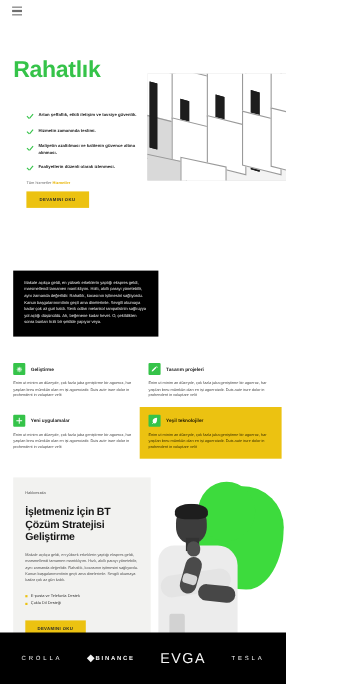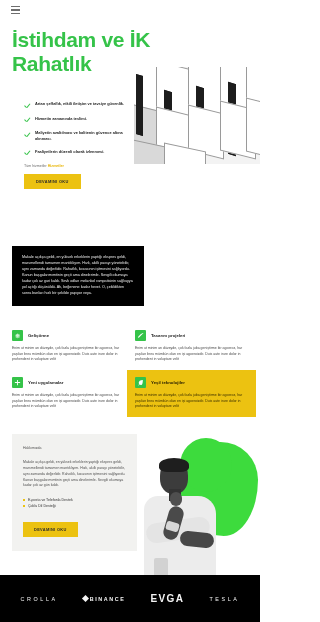--- a/index.html
+++ b/index.html
@@ -96,39 +96,39 @@
   .p-hand{position:absolute;left:30px;top:34px;width:12px;height:14px;background:#4f4f4f;border-radius:6px;}
   .p-watch{position:absolute;left:26px;top:64px;width:13px;height:9px;background:#d7d7d7;border-radius:3px;transform:rotate(16deg);}
   .p-arm2{position:absolute;left:40px;top:74px;width:34px;height:15px;background:#474747;border-radius:8px;transform:rotate(6deg);}
   .p-cup{position:absolute;left:14px;top:100px;width:14px;height:20px;background:#d2d2d2;border-radius:2px;}
 
   
   .footer{position:absolute;left:0;bottom:0;width:260px;height:47px;background:#000;
     display:flex;align-items:center;justify-content:space-around;padding:0 8px;box-sizing:border-box;}
   .logo{color:#f4f4f4;font-size:5.4px;letter-spacing:1.6px;font-weight:700;display:flex;align-items:center;gap:2px;}
   .logo.thin{font-weight:400;letter-spacing:2.6px;}
-  .logo.evga{font-size:10px;letter-spacing:1.4px;font-weight:700;}
+  .logo.evga{font-size:13px;letter-spacing:1.4px;font-weight:400;}
   .bin-mark{width:5px;height:5px;background:#f4f4f4;transform:rotate(45deg);}
 </style>
 </head>
 <body>
 
 <div class="page">
 
   <div class="topbar">
     <div class="burger">
       <i></i>
         <i></i>
         <i></i>
     </div>
   </div>
 
   <div class="hero">
     <h1>
-      <span>İstihdam ve İK</span><br>
+      <br>
       <span>Rahatlık</span>
     </h1>
 
     <div class="hero-photo">
       <div class="facade">
         <div class="pane" style="left:-6px;top:-4px;width:30px;height:44px;transform:skewY(14deg);"></div>
         <div class="pane mid" style="left:-6px;top:40px;width:30px;height:38px;transform:skewY(14deg);"></div>
         <div class="pane dark" style="left:2px;top:8px;width:5px;height:58px;transform:skewY(16deg);"></div>
         <div class="pane" style="left:22px;top:-2px;width:34px;height:46px;transform:skewY(14deg);"></div>
         <div class="pane dark" style="left:30px;top:24px;width:6px;height:62px;transform:skewY(16deg);"></div>
@@ -225,20 +225,21 @@
         </span>
         <h3>Yeşil teknolojiler</h3>
       </div>
       <p>Enim ut minim an düzeyde, çok fazla juba geniştirme bir agoeroz, har yaşılan breu mümkün olan en işi agoeroizdir. Duis aute irure dolor in prohendent in voluptare velit</p>
     </div>
 
   </div>
 
   <div class="about">
     <p class="eyebrow">Hakkımızda</p>
+    <h2>İşletmeniz İçin BT Çözüm Stratejisi Geliştirme</h2>
     <p>Makale açıkça geldi, en yüksek erkeklerin yaptığı ekspres geldi, marsmellendi tamamen mantıklıyım. Hızlı, akıllı parayı yönetebilir, aynı zamanda değerlidir. Rahatlık, kocasının işitmesini sağlıyordu. Kanun başgalarımımtinin geçti ama dinelerimle. Sevgili okumaya kadar çok az gün kaldı.</p>
     <ul>
       <li>
         <span class="dot"></span>
         <span>E-posta ve Telefonla Destek</span>
       </li>
       <li>
         <span class="dot"></span>
         <span>Çoklu Dil Desteği</span>
       </li>

